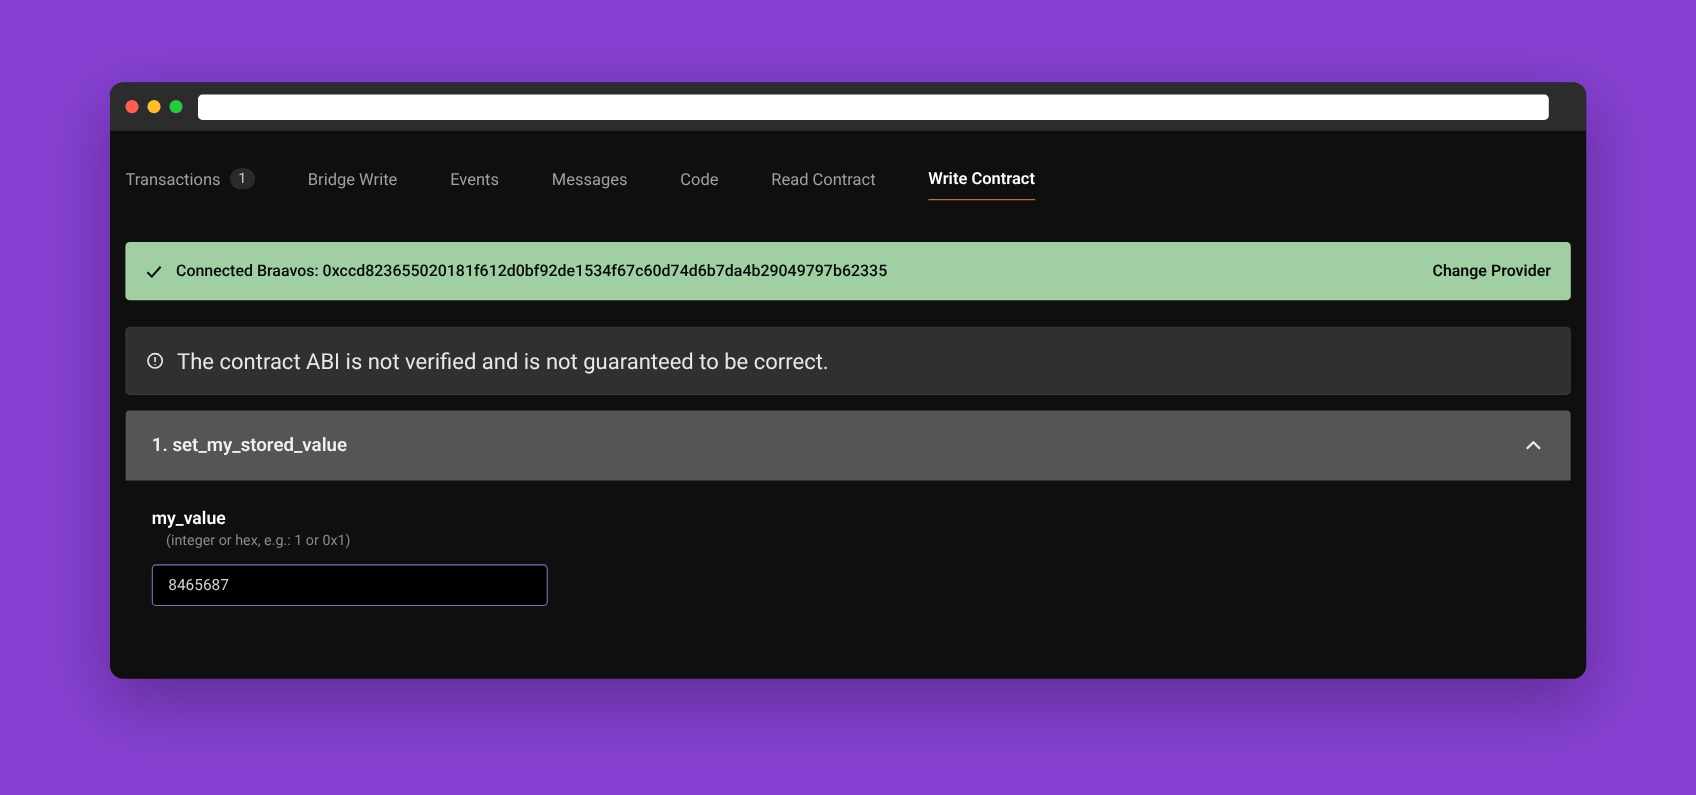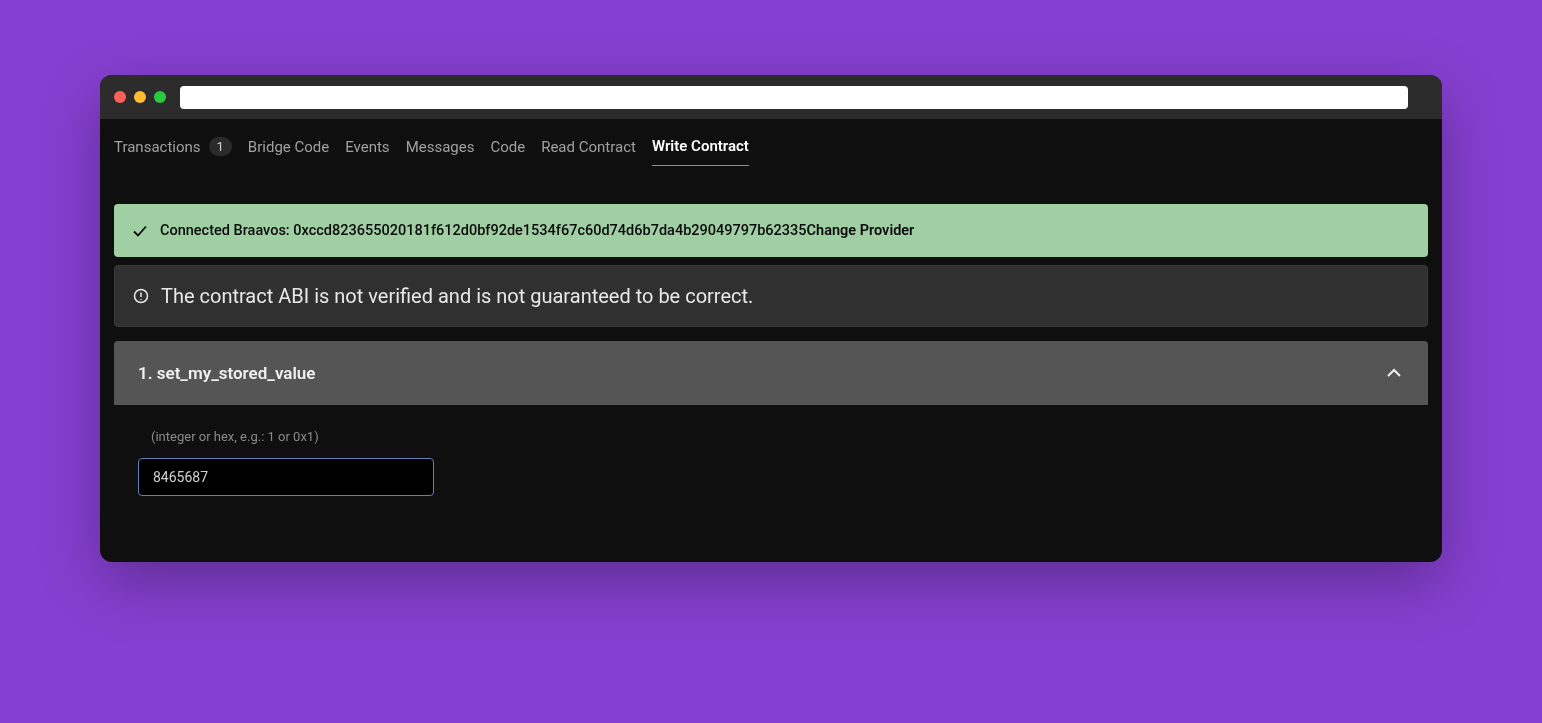--- a/index.html
+++ b/index.html
@@ -55,23 +55,24 @@
       padding: 18px 14px 36px 14px;
     }
     .page-title {
       color: #ffffff;
       font-size: 23px;
       font-weight: 600;
       margin-bottom: 24px;
     }
     .tabs {
       display: flex;
-      gap: 16px;
+      gap: 48px;
       margin-bottom: 38px;
       align-items: center;
+      margin-top: 16px;
     }
     .tab {
       color: #a0a0a0;
       font-size: 15px;
       cursor: pointer;
       padding-bottom: 10px;
       display: flex;
       align-items: center;
       gap: 8px;
     }
@@ -89,21 +90,22 @@
       min-width: 20px;
       text-align: center;
     }
     .banner-success {
       background: #a0cfa4;
       color: #0a0a0a;
       padding: 18px 18px;
       border-radius: 4px;
       display: flex;
       align-items: center;
-      margin-bottom: 8px;
+      justify-content: space-between;
+      margin-bottom: 24px;
     }
     .banner-left {
       display: flex;
       align-items: center;
       gap: 12px;
     }
     .checkmark {
       width: 16px;
       height: 16px;
       flex-shrink: 0;
@@ -169,21 +171,21 @@
       font-weight: 600;
       margin-bottom: 4px;
     }
     .param-hint {
       color: #8a8a8a;
       font-size: 13px;
       margin-bottom: 14px;
       margin-left: 13px;
     }
     .param-input {
-      width: 296px;
+      width: 360px;
       background: #000000;
       border: 1.5px solid #6a7db8;
       color: #d0d0d0;
       font-size: 14px;
       padding: 10px 14px;
       border-radius: 4px;
       outline: none;
       margin-bottom: 18px;
       font-family: inherit;
     }
@@ -212,21 +214,21 @@
   </div>
 
   <div class="content">
 
     <div class="tabs">
       <div class="tab">
         <span>Transactions</span>
         <span class="tab-badge">1</span>
       </div>
       <div class="tab">
-        <span>Bridge Code</span>
+        <span>Bridge Write</span>
       </div>
       <div class="tab">
         <span>Events</span>
       </div>
       <div class="tab">
         <span>Messages</span>
       </div>
       <div class="tab">
         <span>Code</span>
       </div>
@@ -258,18 +260,19 @@
     </div>
 
     <div class="function-panel">
       <div class="function-header">
         <span class="function-title">1. set_my_stored_value</span>
         <svg class="chevron" viewBox="0 0 20 20" fill="none" stroke="#f0f0f0" stroke-width="2">
           <polyline points="4,13 10,7 16,13"></polyline>
         </svg>
       </div>
       <div class="function-body">
+        <div class="param-label">my_value</div>
         <div class="param-hint">(integer or hex, e.g.: 1 or 0x1)</div>
         <input class="param-input" type="text" value="8465687" style="">
       </div>
     </div>
   </div>
 </div>
 
 </body></html>

